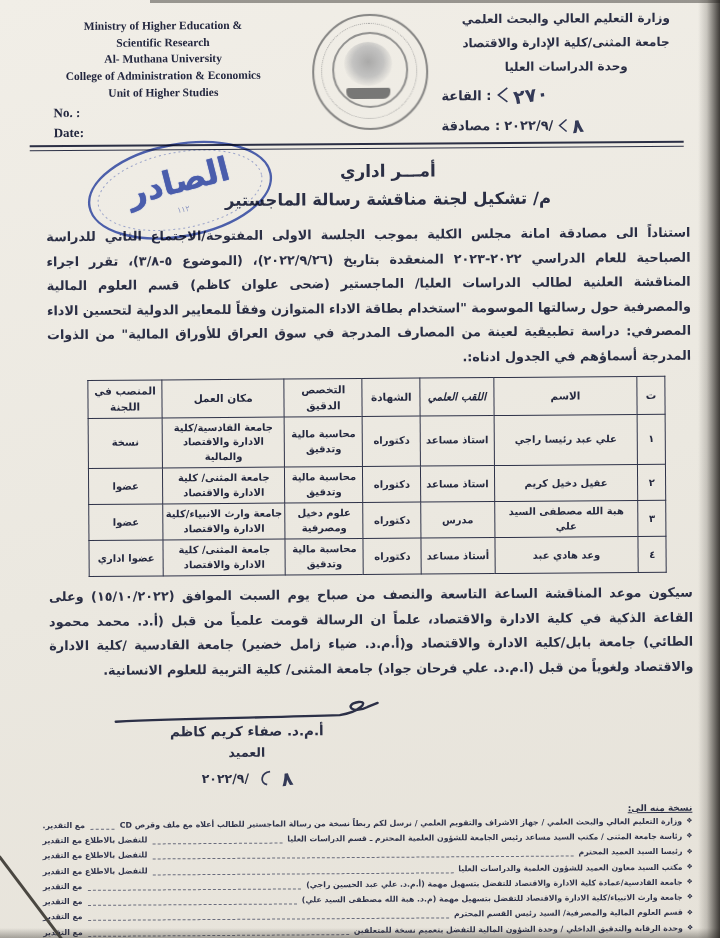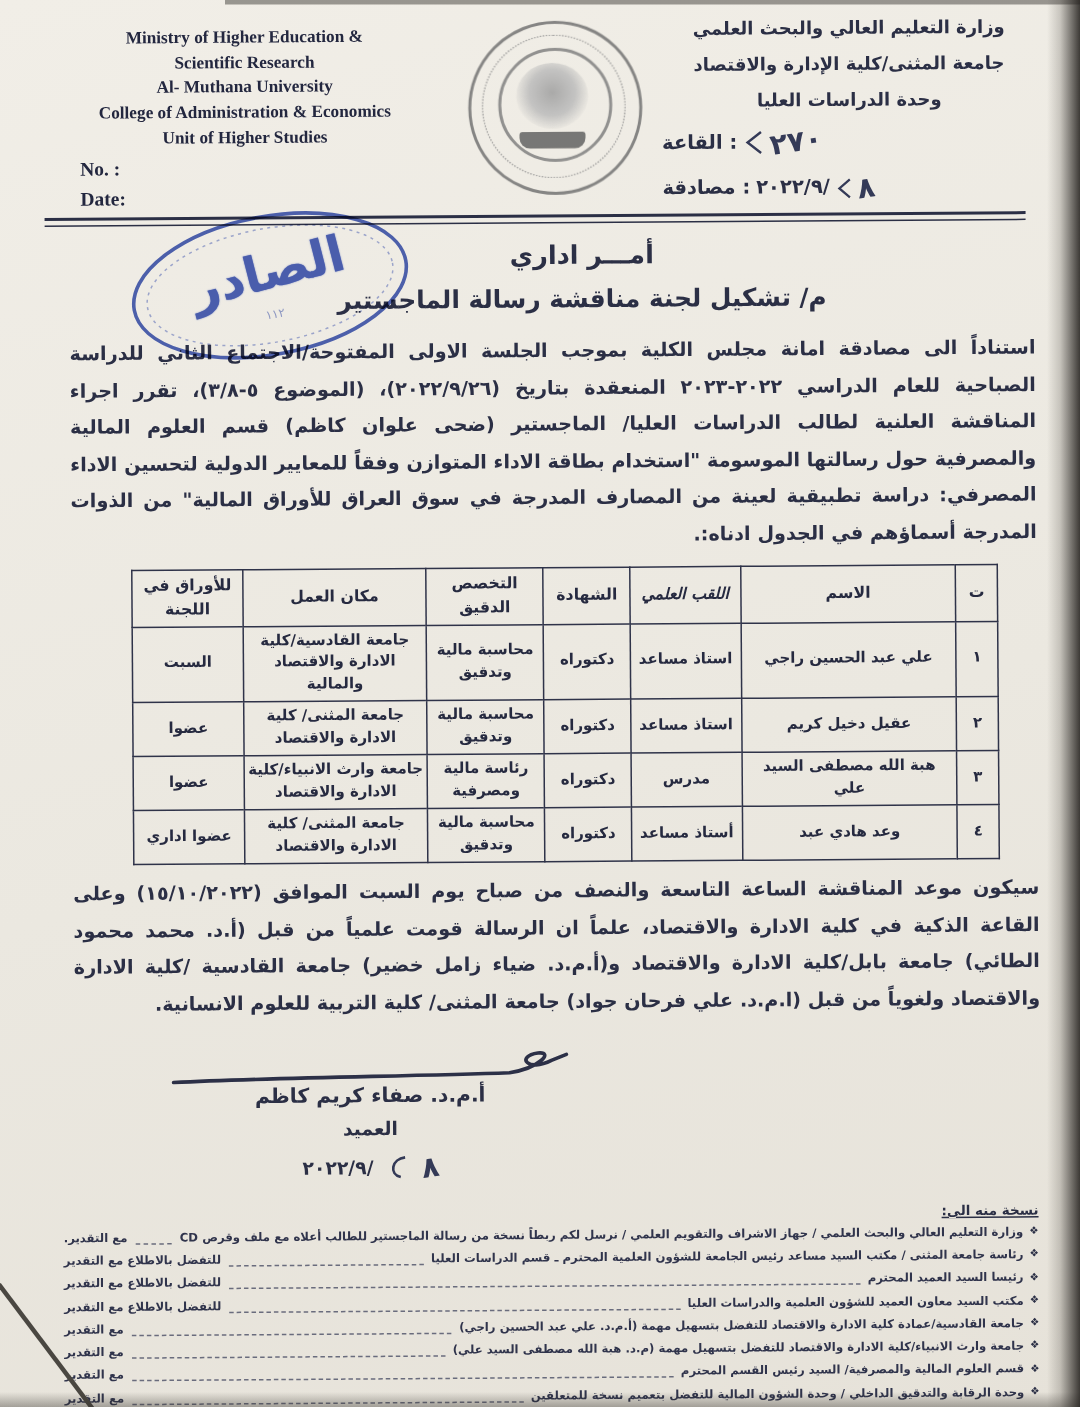--- a/index.html
+++ b/index.html
@@ -149,46 +149,46 @@
 
     <table class="cmte">
       <tbody>
           <tr>
         <th class="c-no">ت</th>
         <th class="c-name">الاسم</th>
         <th class="c-title">اللقب العلمي</th>
         <th class="c-deg">الشهادة</th>
         <th class="c-spec">التخصص الدقيق</th>
         <th class="c-work">مكان العمل</th>
-        <th class="c-pos">للأوراق في اللجنة</th>
+        <th class="c-pos">المنصب في اللجنة</th>
       </tr>
       <tr>
         <td>١</td>
-        <td>علي عبد الحسين راجي</td>
+        <td>علي عبد رئيسا راجي</td>
         <td>استاذ مساعد</td>
         <td>دكتوراه</td>
         <td>محاسبة مالية وتدقيق</td>
         <td>جامعة القادسية/كلية الادارة والاقتصاد والمالية</td>
-        <td>السبت</td>
+        <td>نسخة</td>
       </tr>
       <tr>
         <td>٢</td>
         <td>عقيل دخيل كريم</td>
         <td>استاذ مساعد</td>
         <td>دكتوراه</td>
         <td>محاسبة مالية وتدقيق</td>
         <td>جامعة المثنى/ كلية الادارة والاقتصاد</td>
         <td>عضوا</td>
       </tr>
       <tr>
         <td>٣</td>
         <td>هبة الله مصطفى السيد علي</td>
         <td>مدرس</td>
         <td>دكتوراه</td>
-        <td>رئاسة مالية ومصرفية</td>
+        <td>علوم دخيل ومصرفية</td>
         <td>جامعة وارث الانبياء/كلية الادارة والاقتصاد</td>
         <td>عضوا</td>
       </tr>
       <tr>
         <td>٤</td>
         <td>وعد هادي عبد</td>
         <td>أستاذ مساعد</td>
         <td>دكتوراه</td>
         <td>محاسبة مالية وتدقيق</td>
         <td>جامعة المثنى/ كلية الادارة والاقتصاد</td>

